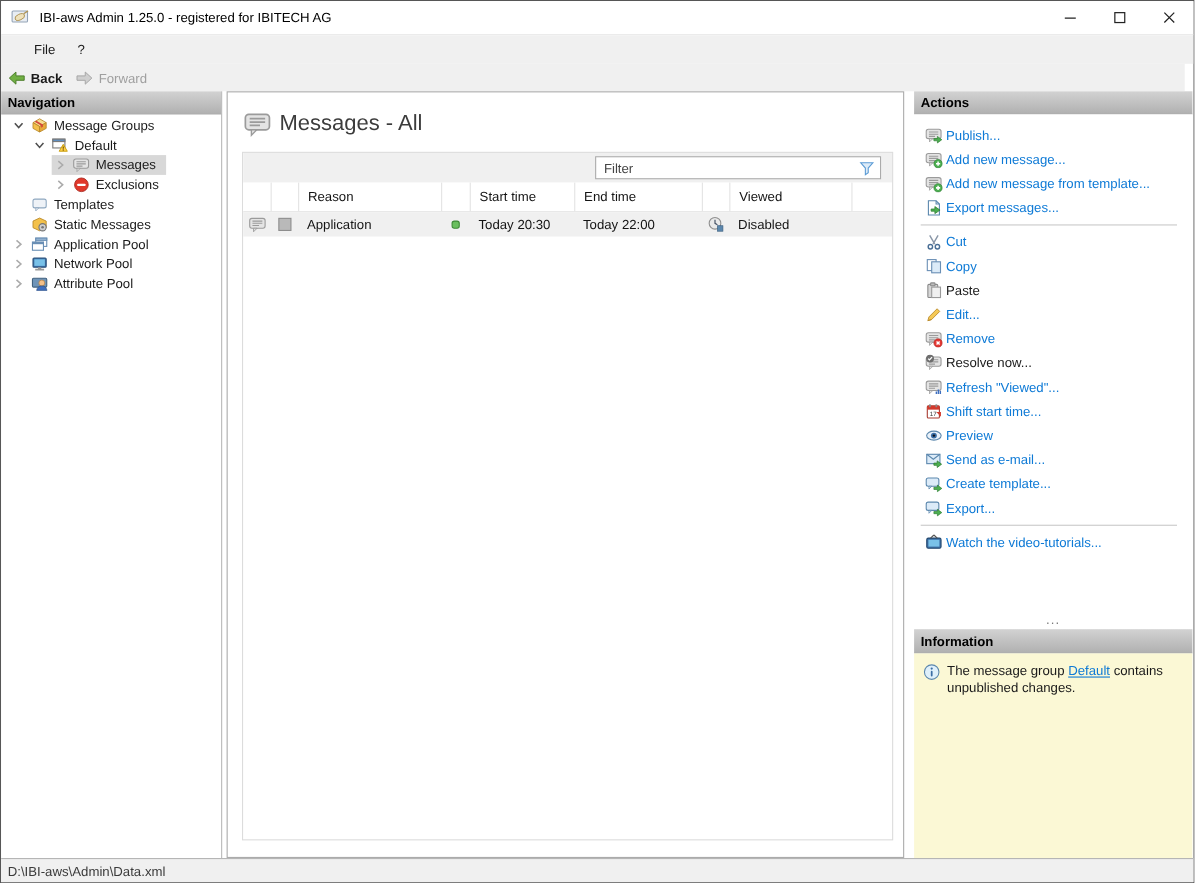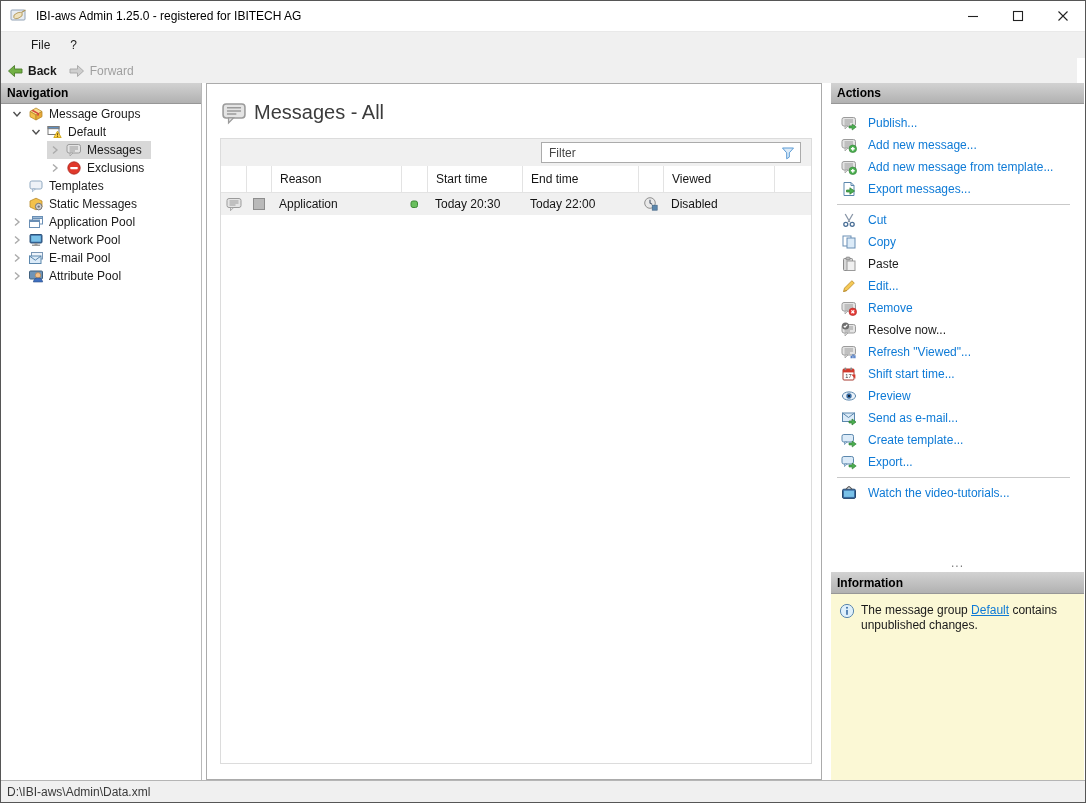--- a/index.html
+++ b/index.html
@@ -52,21 +52,21 @@
   .table-header .cell { height:100%; display:flex; align-items:center; padding-left:8px; border-left:1px solid #e3e3e3; color:#141414; }
   .table-header .cell:first-child { border-left:none; }
   .table-row { height:22px; background:#f0f0f0; }
   .table-row .cell { padding-left:8px; color:#141414; }
   .table-row .icon-cell { padding-left:0; display:flex; justify-content:center; }
   .icon { display:inline-flex; }
 
   
   .right-panel { position:absolute; left:830px; top:82px; right:1px; bottom:22px; display:flex; flex-direction:column; background:#fff; }
   .actions-list { flex:1; overflow:hidden; padding-top:8px; background:#fff; }
-  .action-item { height:22px; display:flex; align-items:center; gap:11px; padding-left:10px; white-space:nowrap; }
+  .action-item { height:22px; display:flex; align-items:center; gap:3px; padding-left:10px; white-space:nowrap; }
   .action-item .aicon { width:16px; height:16px; display:inline-flex; flex:none; }
   .action-label { color:var(--action-link,#0e7ad6); }
   .action-item.disabled .action-label { color:#1b1b1b; }
   .action-sep { height:1px; background:#c9c9c9; margin:4px 14px 4px 6px; }
   .splitter { height:12px; text-align:center; color:#7a7a7a; line-height:6px; letter-spacing:1px; flex:none; }
   .info-header { height:22px; }
   .info-body { height:186px; flex:none; background:var(--info-background,#fbf8d5); padding:9px 8px; display:flex; align-items:flex-start; }
   .info-text { margin-left:6px; line-height:15px; color:#1a1a1a; width:218px; }
   .info-link { color:var(--action-link,#0e7ad6); text-decoration:underline; cursor:pointer; }
 
@@ -265,37 +265,20 @@
         </div>
         <div class="tree-row">
           <div class="tree-inner" style="margin-left: 0px;">
             <span class="chev">
               <svg viewBox="0 0 16 16" width="16" height="16">
                 <path d="M6 4.5l4 3.5-4 3.5" stroke="#ababab" stroke-width="1.4" fill="none"></path>
               </svg>
             </span>
             <span class="ticon">
               <svg viewBox="0 0 16 16" width="16" height="16">
-                <rect x="3.5" y="2.5" width="11" height="6.5" fill="#eef4fb" stroke="#7a97b5"></rect>
-                <rect x="1.5" y="6" width="11.5" height="7.5" fill="#dcebf8" stroke="#5b87ad"></rect>
-                <path d="M1.5 6l5.8 4.2L13 6" fill="none" stroke="#5b87ad"></path>
-              </svg>
-            </span>
-            <span class="tlabel">E-mail Pool</span>
-          </div>
-        </div>
-        <div class="tree-row">
-          <div class="tree-inner" style="margin-left: 0px;">
-            <span class="chev">
-              <svg viewBox="0 0 16 16" width="16" height="16">
-                <path d="M6 4.5l4 3.5-4 3.5" stroke="#ababab" stroke-width="1.4" fill="none"></path>
-              </svg>
-            </span>
-            <span class="ticon">
-              <svg viewBox="0 0 16 16" width="16" height="16">
                 <rect x="1.5" y="3" width="13" height="8" rx="1" fill="#6f94b8" stroke="#41617f"></rect>
                 <circle cx="10" cy="7.3" r="2.7" fill="#f3c08a" stroke="#b07b3e" stroke-width=".6"></circle>
                 <path d="M5.3 14c.4-2.7 2.3-4.1 4.7-4.1s4.3 1.4 4.7 4.1z" fill="#3f6fbf" stroke="#2c4f88" stroke-width=".6"></path>
               </svg>
             </span>
             <span class="tlabel">Attribute Pool</span>
           </div>
         </div>
       </div>
   </div>

